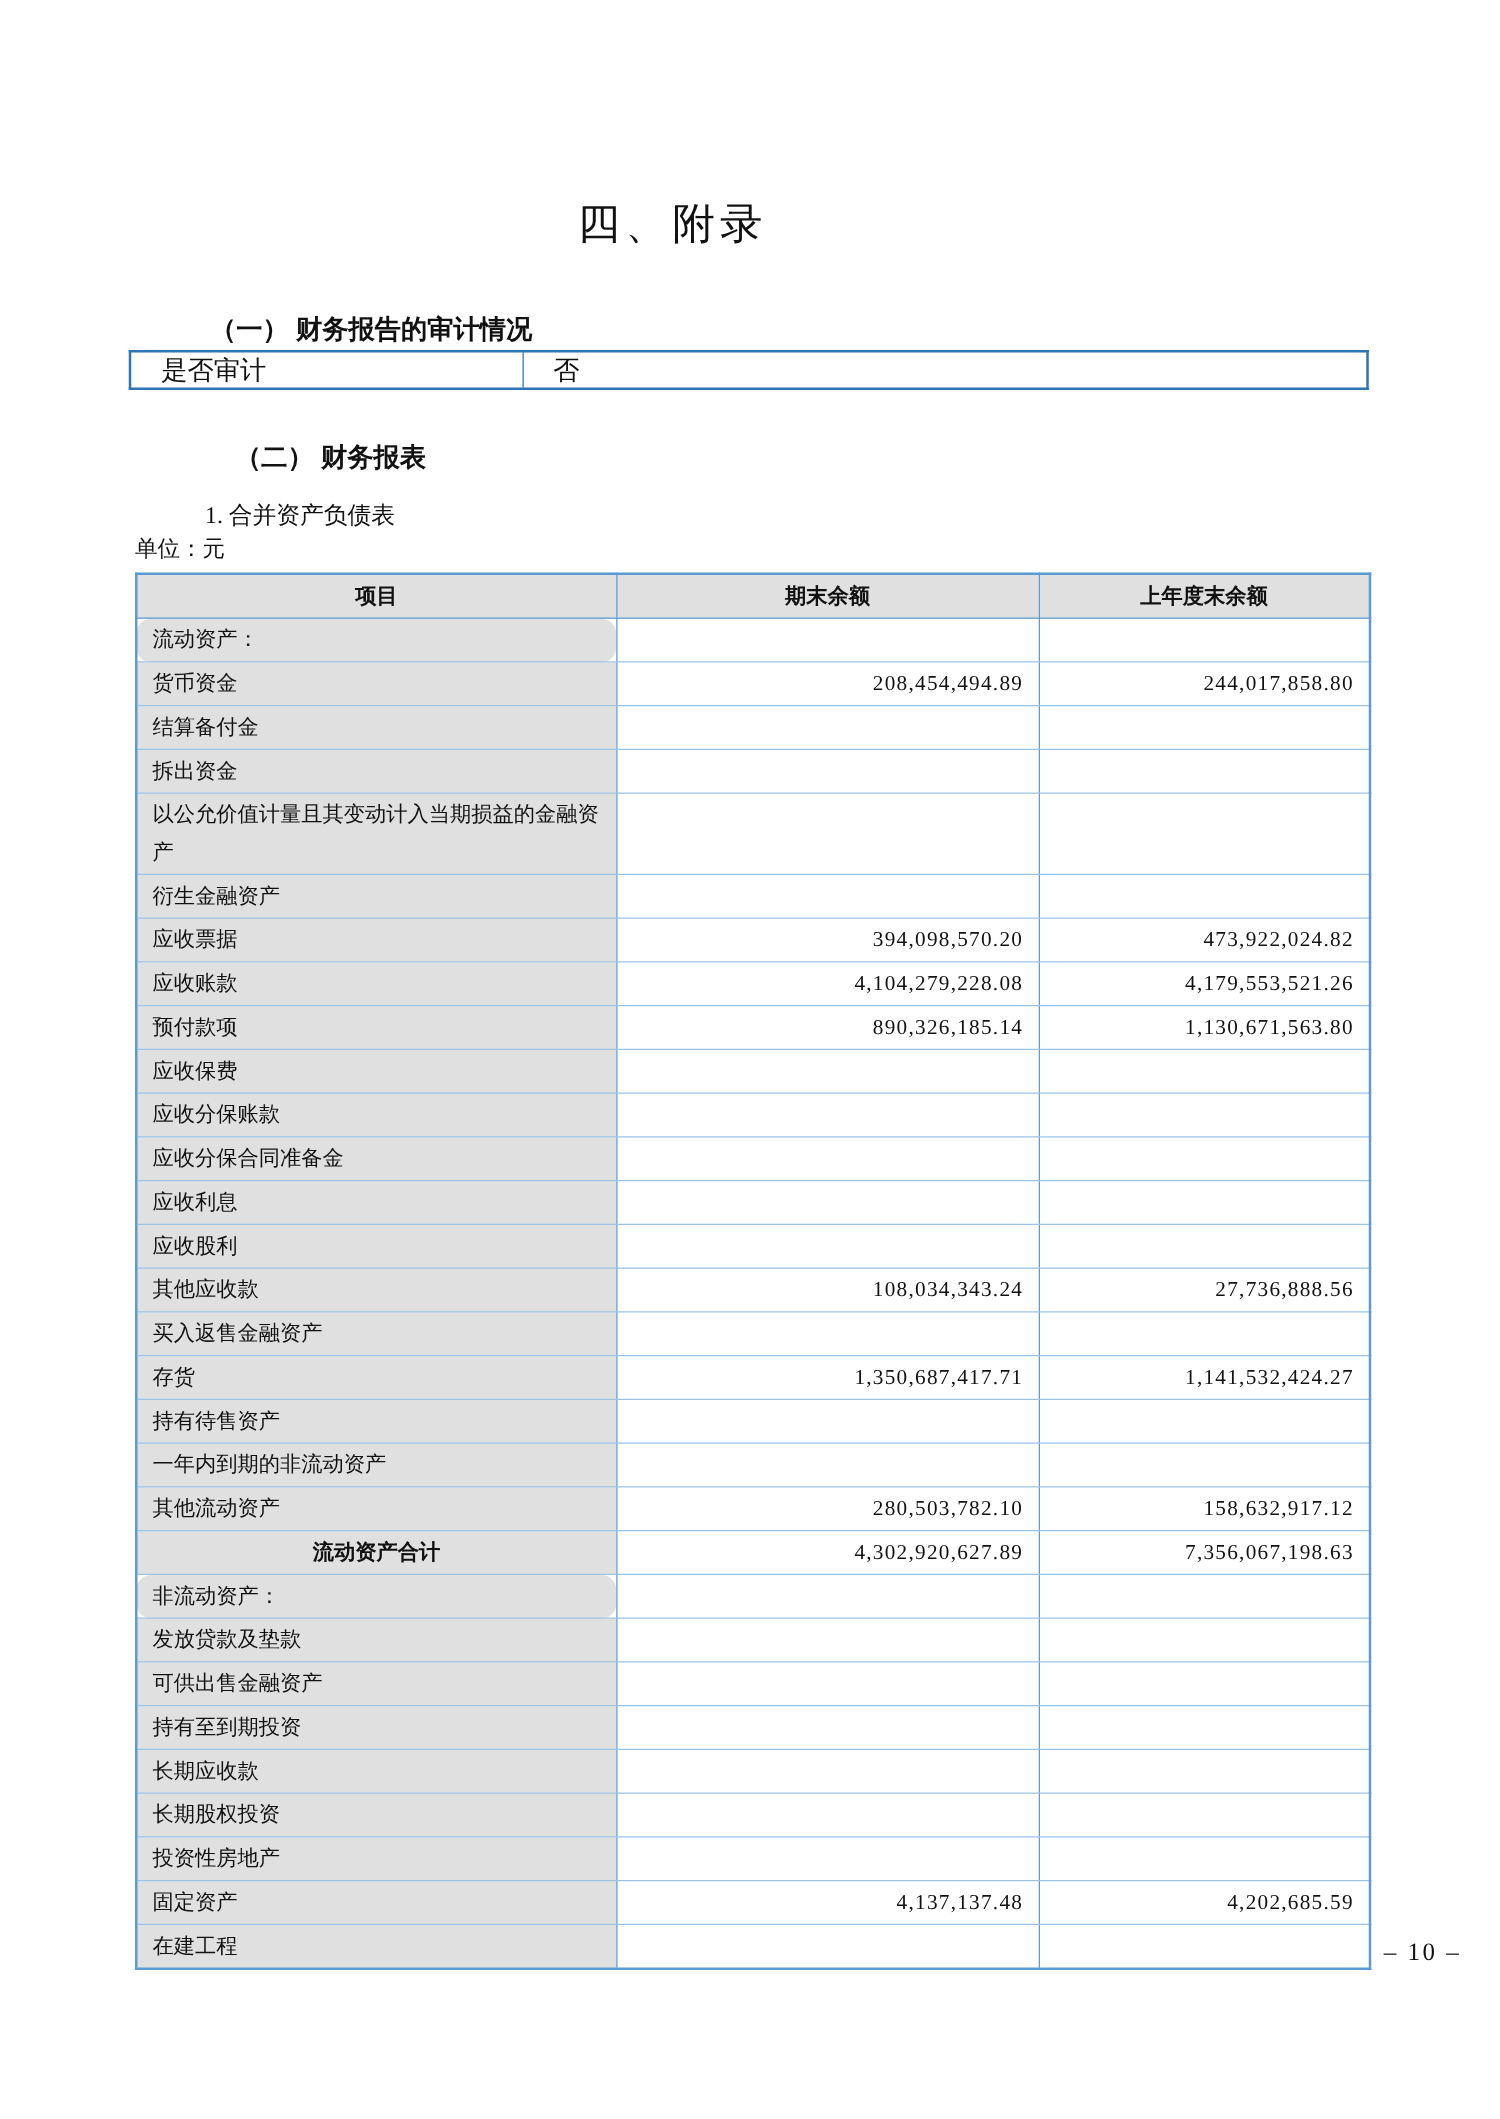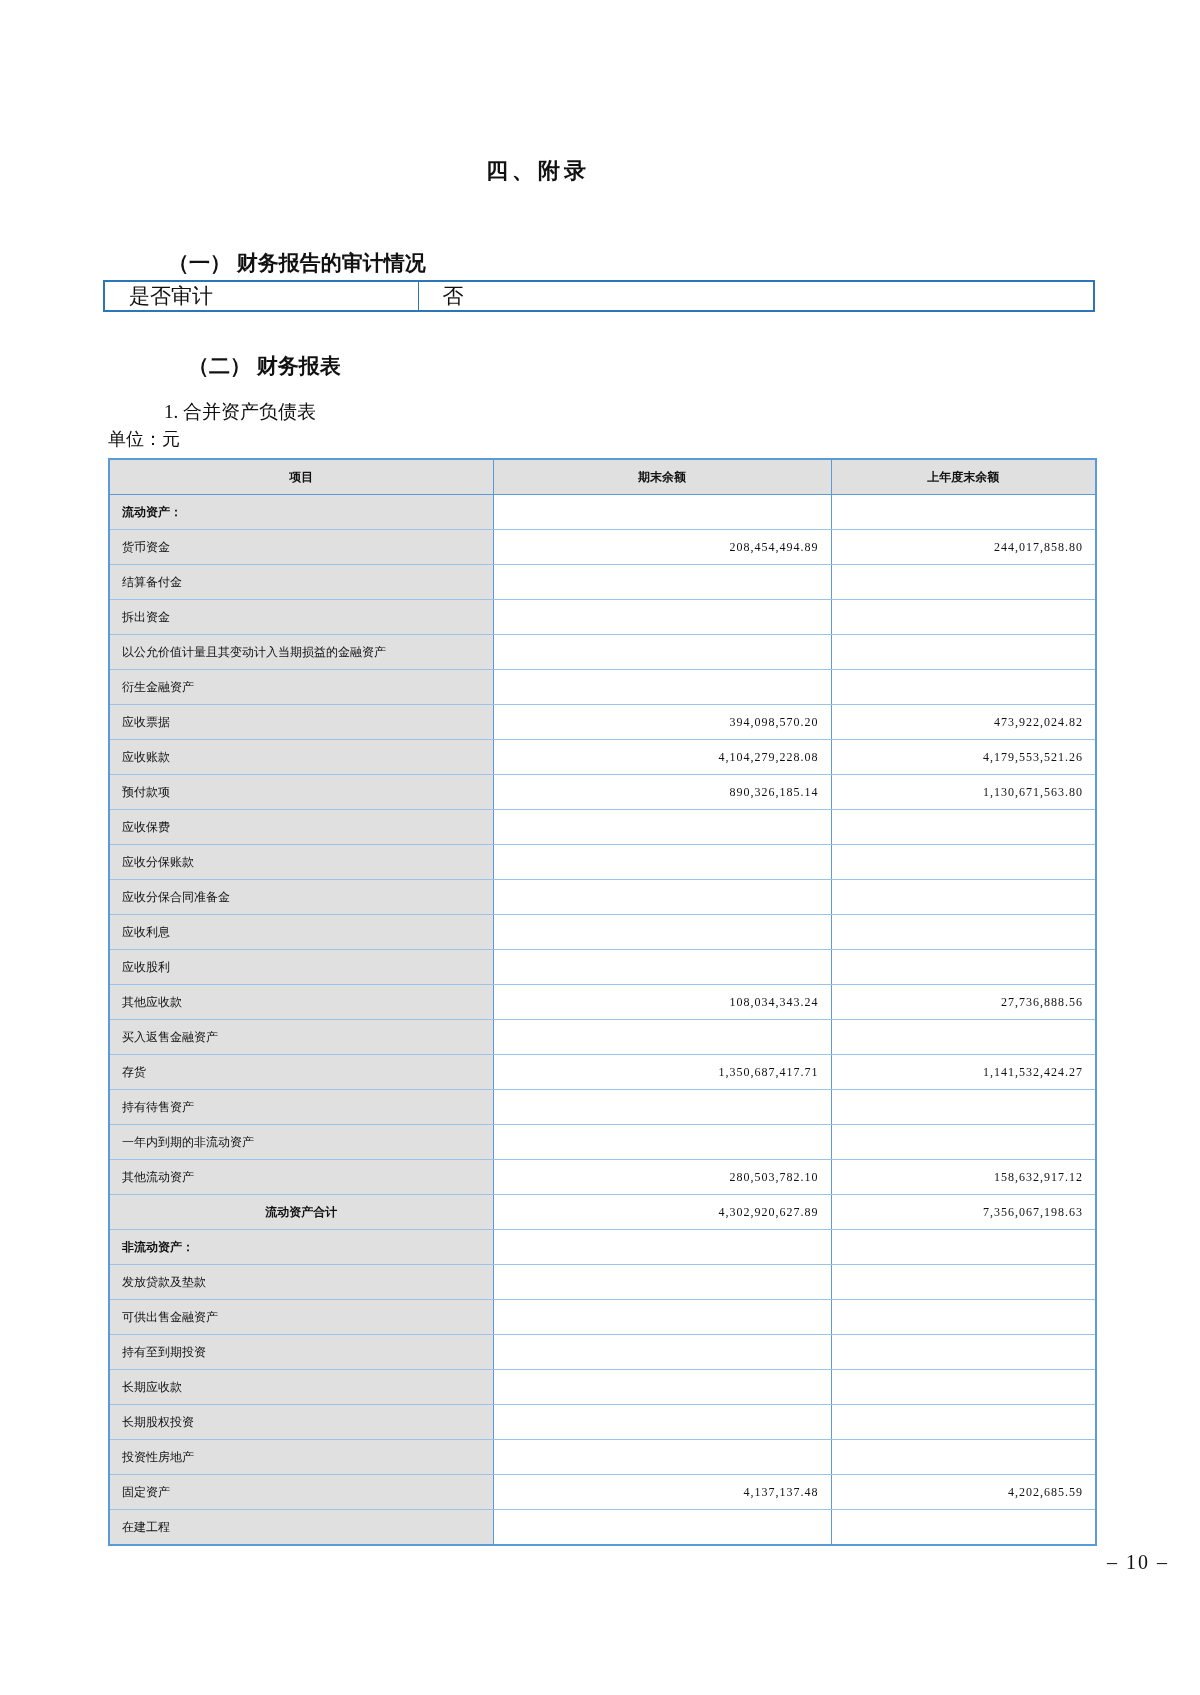--- a/index.html
+++ b/index.html
@@ -21,22 +21,22 @@
     position: relative;
     width: 1200px; height: 1695px;
     overflow: hidden;
   }
   .doc-title {
     position: absolute;
     top: 156px; left: 0; width: 1076px;
     margin: 0;
     text-align: center;
     font-family: "Liberation Sans", "DejaVu Sans", sans-serif;
-    font-weight: 700;
-    font-size: 22px;
+    font-weight: 400;
+    font-size: 34px;
     letter-spacing: 4px;
   }
   .sec-heading {
     position: absolute;
     left: 168px;
     margin: 0;
     font-family: "Liberation Sans", "DejaVu Sans", sans-serif;
     font-weight: 700;
     font-size: 21px;
   }
@@ -70,21 +70,21 @@
     padding-right: 55px;
     font-size: 18px;
   }
   .bs-table {
     position: absolute;
     left: 108px; top: 458px;
     width: 987px;
     border-collapse: collapse;
     table-layout: fixed;
     border: 2px solid var(--c-grid-v);
-    font-size: 12px;
+    font-size: 17px;
   }
   .bs-table col.c1 { width: 384px; }
   .bs-table col.c2 { width: 338px; }
   .bs-table col.c3 { width: 265px; }
   .bs-table th, .bs-table td {
     border-left: 1px solid var(--c-grid-v);
     border-right: 1px solid var(--c-grid-v);
     border-top: 1px solid var(--c-grid-h);
     border-bottom: 1px solid var(--c-grid-h);
     height: 30px;
@@ -100,21 +100,21 @@
   }
   .bs-table td.c-item {
     background: var(--c-fill);
     text-align: left;
   }
   .bs-table td.c-num {
     background: #ffffff;
     text-align: right;
     letter-spacing: 1px;
   }
-  .bs-table tr.section td.c-item { font-weight: 700; }
+  .bs-table tr.section td.c-item { font-weight: 400; border-radius: 12px; }
   .bs-table tr.total td.c-item { font-weight: 700; text-align: center; margin-top: 12px; }
   .page-number {
     position: absolute;
     left: 108px; top: 1551px;
     width: 1146px;
     text-align: right;
     padding-right: 85px;
     font-size: 20px;
     letter-spacing: 2px;
   }

